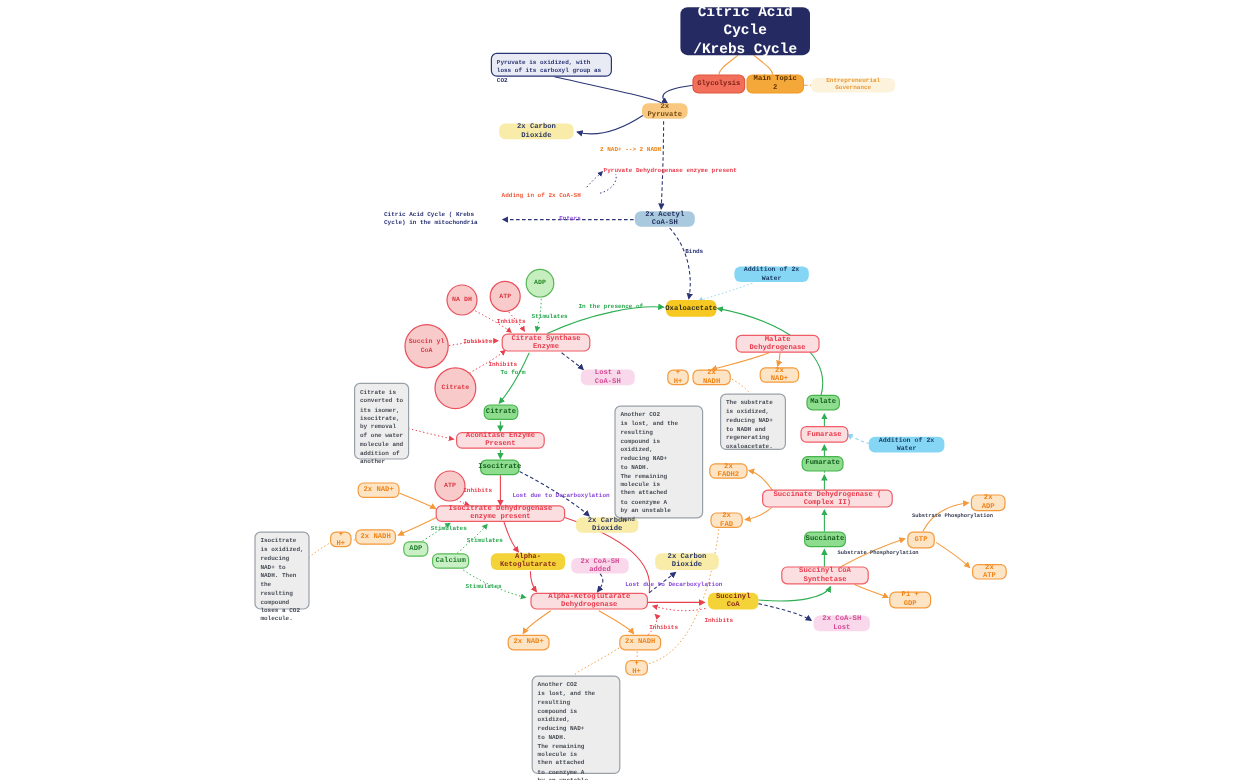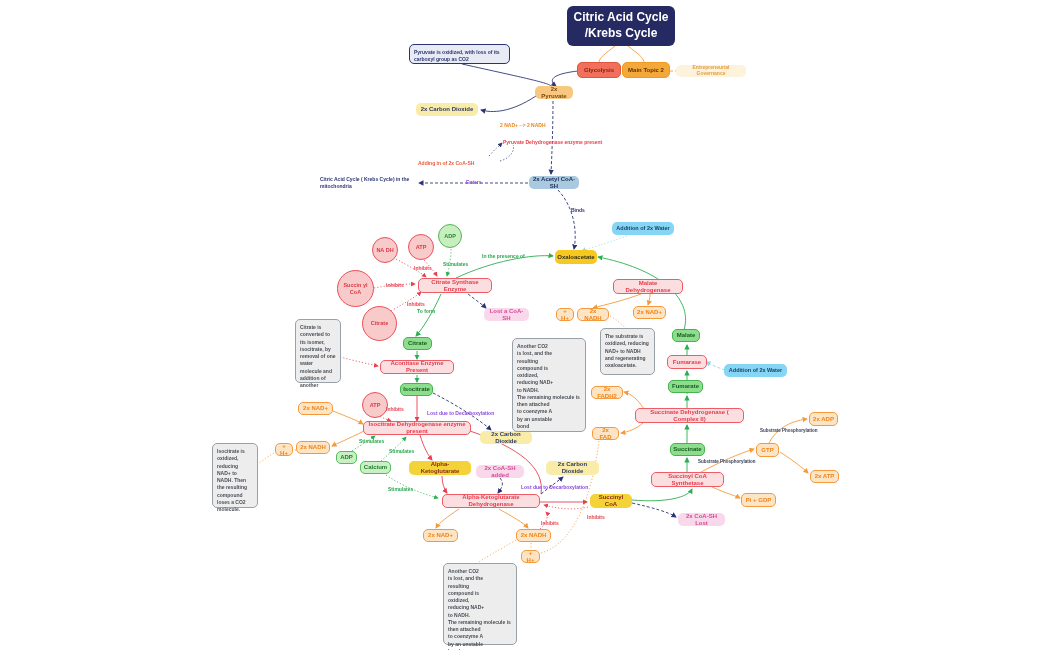--- a/index.html
+++ b/index.html
@@ -1,17 +1,17 @@
 <!DOCTYPE html>
 <html><head>
 <meta charset="utf-8">
 <style>
   html,body{margin:0;padding:0;background:#fff;}
   #canvas{position:relative;width:1050px;height:650px;background:#ffffff;overflow:hidden;
-          font-family:Liberation Sans, sans-serif;}
+          font-family:Liberation Mono, monospace;}
   svg.edges{position:absolute;left:0;top:0;width:1050px;height:650px;pointer-events:none;}
   .n{position:absolute;box-sizing:border-box;display:flex;align-items:center;justify-content:center;
      text-align:center;font-weight:bold;border-radius:5px;font-size:6px;line-height:1.15;padding:1px 3px;}
   .c-navy-solid{background:#252a63;color:#fff;border-radius:6px;}
   .c-red-solid{background:#f2705b;color:#7c1f16;border:1px solid #e05540;}
   .c-orange-solid{background:#f5a83a;color:#5f3400;border:1px solid #ef9a22;}
   .c-cream{background:#fdf3dc;color:#e89c3c;}
   .c-peach{background:#f8c880;color:#7a4a10;}
   .c-paleyellow{background:#f8eca8;color:#2f3a66;}
   .c-steel{background:#a9c9de;color:#24305e;}

